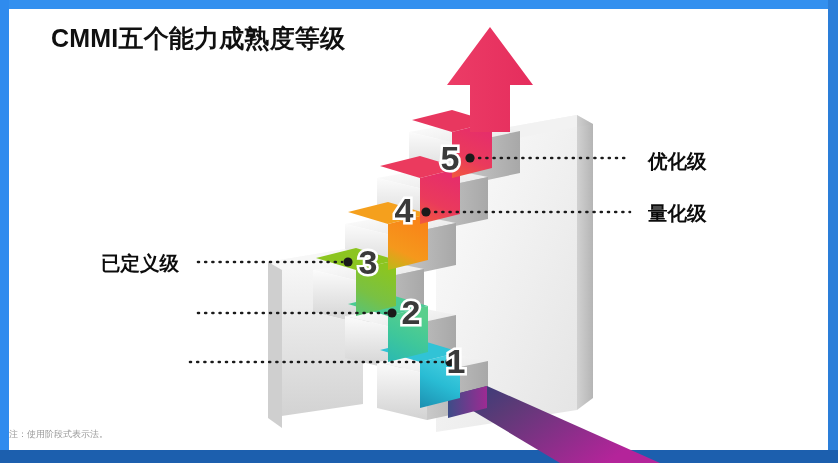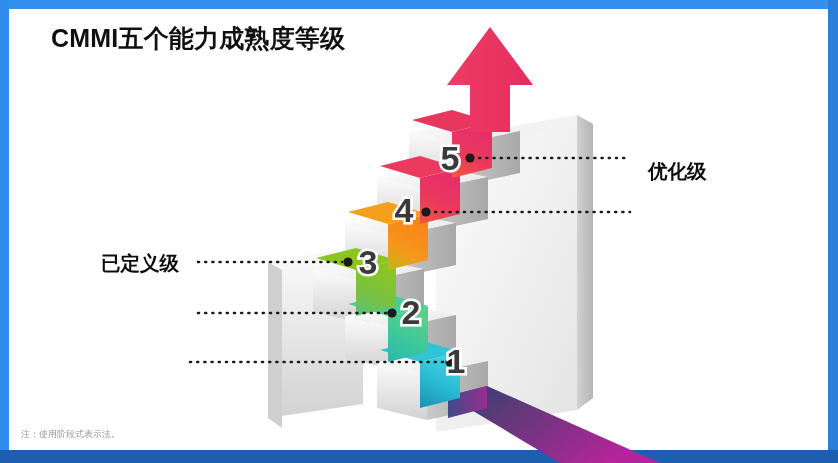--- a/index.html
+++ b/index.html
@@ -50,21 +50,20 @@
     letter-spacing: 0.2px;
     white-space: nowrap;
   }
   .footnote {
     position: absolute;
     left: 9px;
     top: 428px;
     font-size: 9px;
     color: #9a9a9a;
     white-space: nowrap;
-    padding-left: 12px;
   }
   .stage {
     position: absolute;
     left: 0; top: 0;
     width: 838px; height: 463px;
   }
   .lbl {
     position: absolute;
     font-size: 19.5px;
     font-weight: bold;
@@ -245,17 +244,18 @@
 
     <g font-family="Liberation Sans, sans-serif" font-size="34" font-weight="bold" text-anchor="middle">
       <text x="450" y="170" stroke="#ffffff" stroke-width="5" paint-order="stroke" fill="#3a3a3a">5</text>
       <text x="404" y="222" stroke="#ffffff" stroke-width="5" paint-order="stroke" fill="#3a3a3a">4</text>
       <text x="368" y="274" stroke="#ffffff" stroke-width="5" paint-order="stroke" fill="#3a3a3a">3</text>
       <text x="411" y="324" stroke="#ffffff" stroke-width="5" paint-order="stroke" fill="#3a3a3a">2</text>
       <text x="456" y="373" stroke="#ffffff" stroke-width="5" paint-order="stroke" fill="#3a3a3a">1</text>
     </g>
   </svg>
 
-  <div class="lbl right-side" style="left:648px; top:158px;">优化级</div>
+  <div class="lbl right-side" style="left:648px; top:148px;">优化级</div>
+  <div class="lbl right-side" style="left:648px; top:200px;">量化级</div>
   <div class="lbl left-side" style="left:90px; top:250px; width:100px;">已定义级</div>
 
   <div class="footnote">注：使用阶段式表示法。</div>
 </div>
 
 </body></html>

